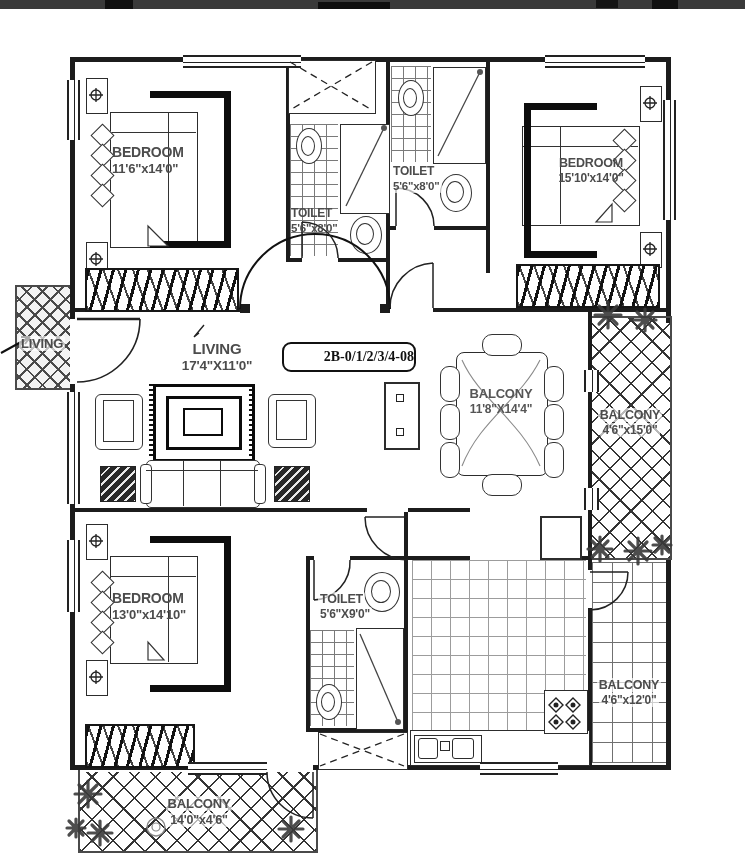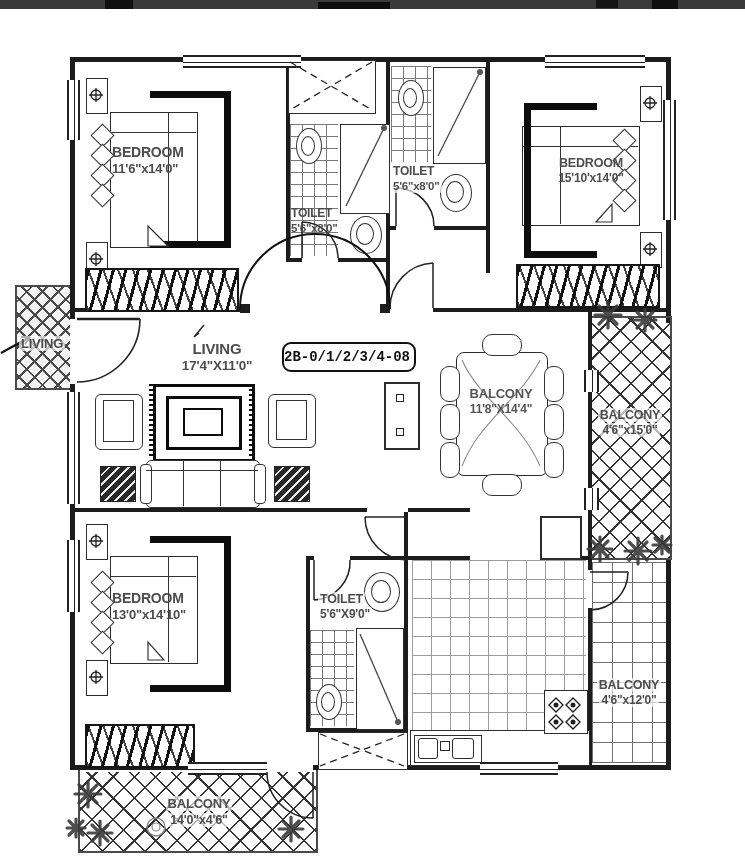--- a/index.html
+++ b/index.html
@@ -344,21 +344,21 @@
     <div>BEDROOM</div>
     <div style="font-size:12px">15'10'x14'0"</div>
   </div>
   <div class="lbl ctr" style="left:14px;top:336px;width:56px;font-size:13px">
     <span class="halo">LIVING</span>
   </div>
   <div class="lbl ctr" style="left:158px;top:340px;width:118px;font-size:15px">
     <div>LIVING</div>
     <div style="font-size:13.5px">17'4"X11'0"</div>
   </div>
-  <div class="abs" style="left:282px;top:342px;width:130px;height:26px;border:2px solid #111;border-radius:9px;background:#fff;z-index:42;display:flex;align-items:center;justify-content:flex-start;font-weight:700;font-size:14px;color:#111;font-family:Liberation Mono, monospace">
+  <div class="abs" style="left:282px;top:342px;width:130px;height:26px;border:2px solid #111;border-radius:9px;background:#fff;z-index:42;display:flex;align-items:center;justify-content:flex-end;font-weight:700;font-size:14px;color:#111;font-family:Liberation Serif, serif">
     <span>2B-0/1/2/3/4-08</span>
   </div>
   <div class="lbl ctr" style="left:462px;top:386px;width:78px;font-size:13px;color:#555">
     <div>BALCONY</div>
     <div style="font-size:12px">11'8"X14'4"</div>
   </div>
   <div class="lbl ctr" style="left:590px;top:408px;width:80px;font-size:12.5px;z-index:40">
     <div><span class="halo">BALCONY</span></div>
     <div><span class="halo" style="font-size:12px">4'6"x15'0"</span></div>
   </div>

